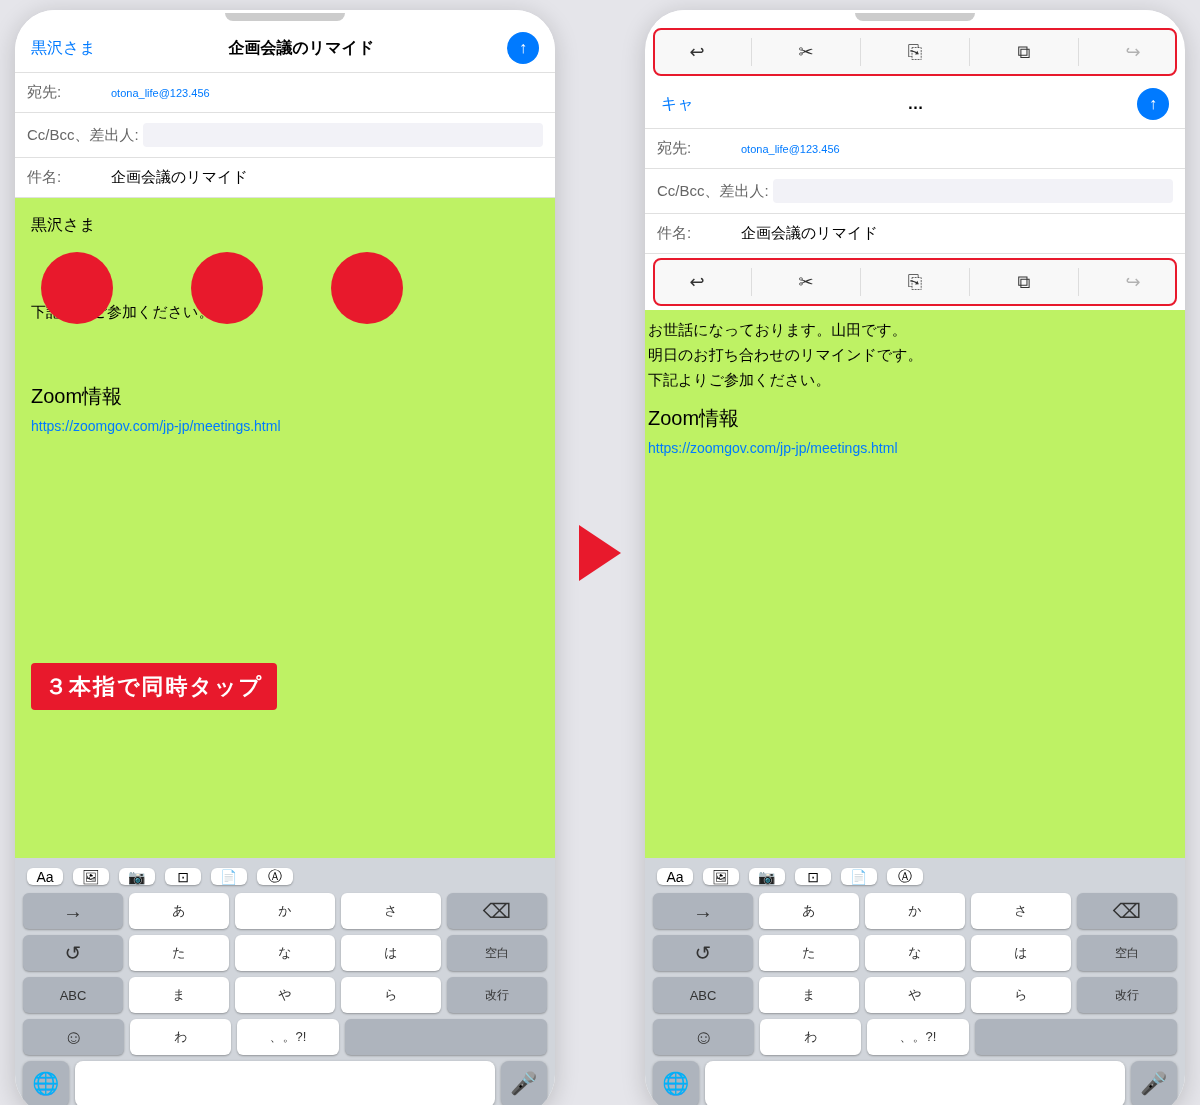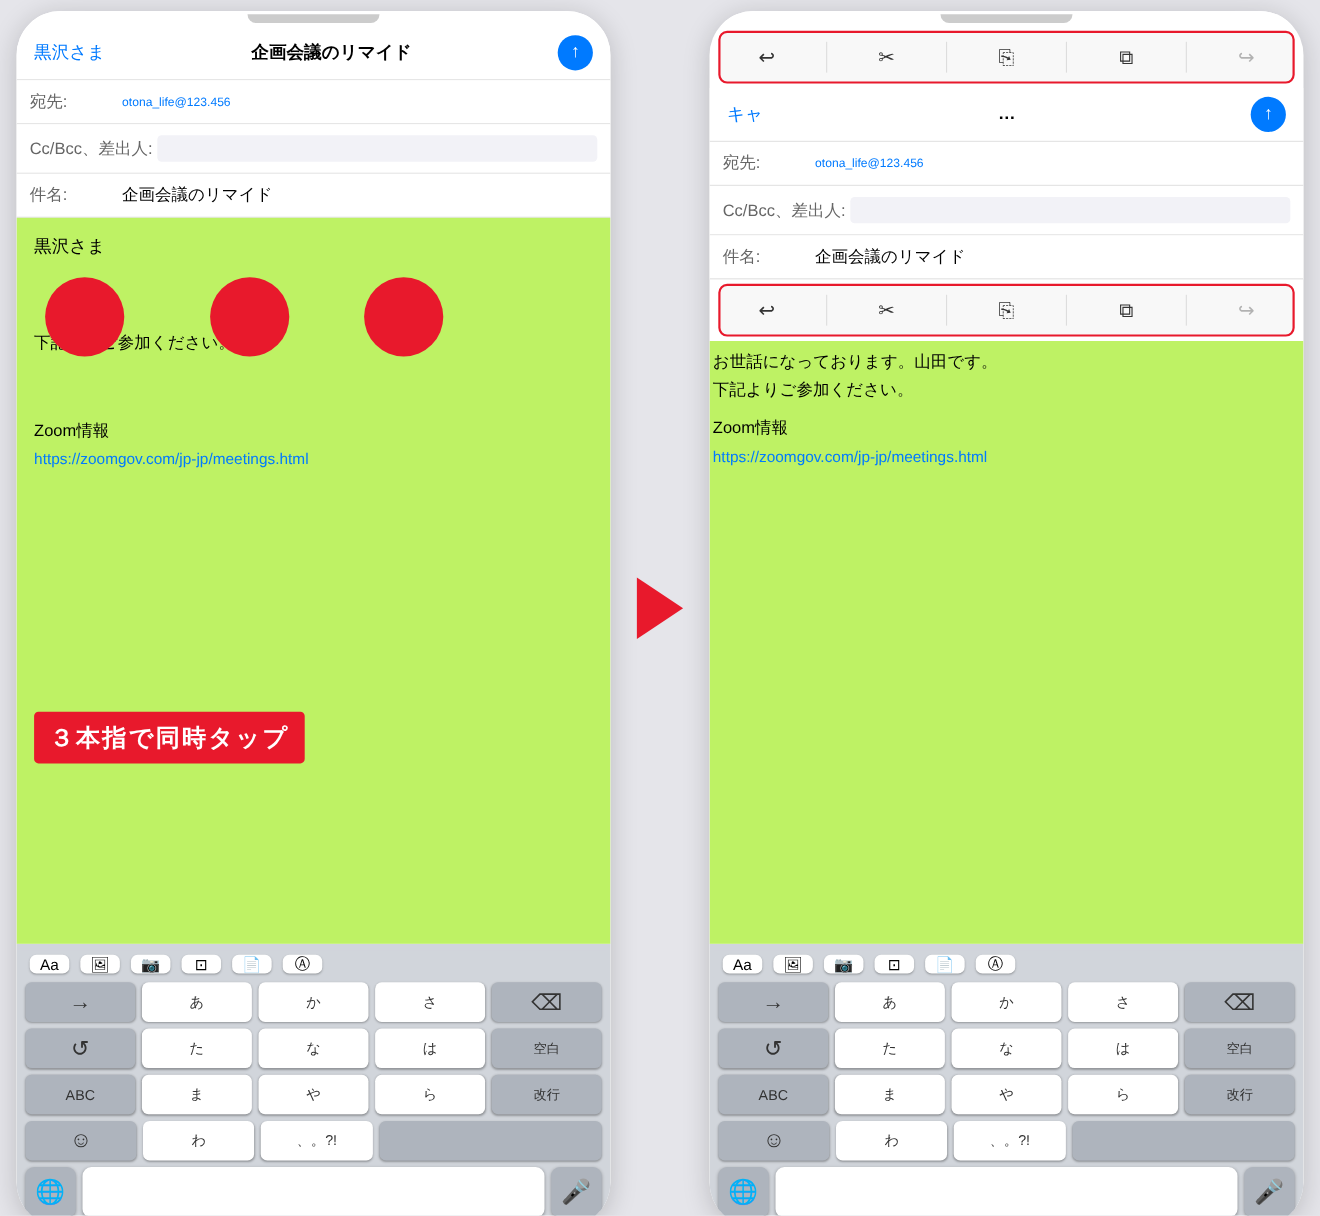--- a/index.html
+++ b/index.html
@@ -120,34 +120,34 @@
     }
     .body-text {
       font-size: 15px;
       line-height: 1.65;
     }
     .link-text {
       color: #007aff;
       font-size: 14px;
     }
     .zoom-label {
-      font-size: 15px;
+      font-size: 20px;
       margin-top: 8px;
       margin-bottom: 2px;
     }
     .red-circle {
       position: absolute;
       border-radius: 50%;
       background: #e8192c;
     }
 
     
     .annotation-banner {
       position: absolute;
-      bottom: 164px;
+      bottom: 148px;
       left: 16px;
       background: #e8192c;
       color: #fff;
       font-size: 22px;
       font-weight: 900;
       padding: 6px 14px;
       border-radius: 4px;
       white-space: nowrap;
       letter-spacing: 2px;
     }
@@ -420,20 +420,21 @@
       <div class="toolbar-divider"></div>
       <div class="toolbar-popup-btn">⧉</div>
       <div class="toolbar-divider"></div>
       <div class="toolbar-popup-btn inactive">↪</div>
     </div>
   </div>
 
   <div class="mail-body" style="flex:1; padding:8px 3px;">
     <div class="body-text">
       <div>お世話になっております。山田です。</div>
+      <div>明日のお打ち合わせのリマインドです。</div>
       <div>下記よりご参加ください。</div>
     </div>
     <div style="margin-top:10px;">
       <div class="zoom-label">Zoom情報</div>
       <a class="link-text">https://zoomgov.com/jp-jp/meetings.html</a>
     </div>
   </div>
 
   <div class="keyboard">
 

